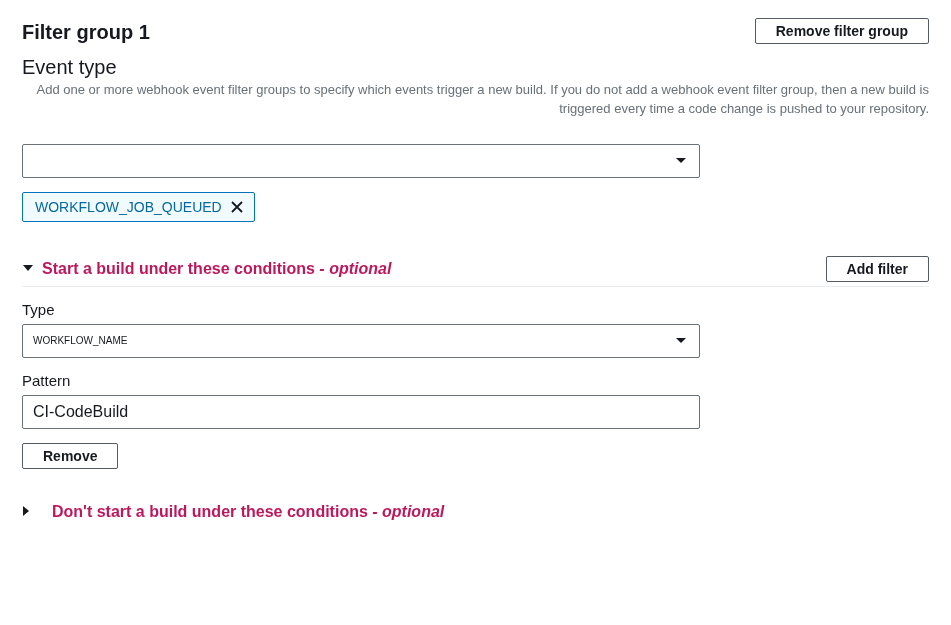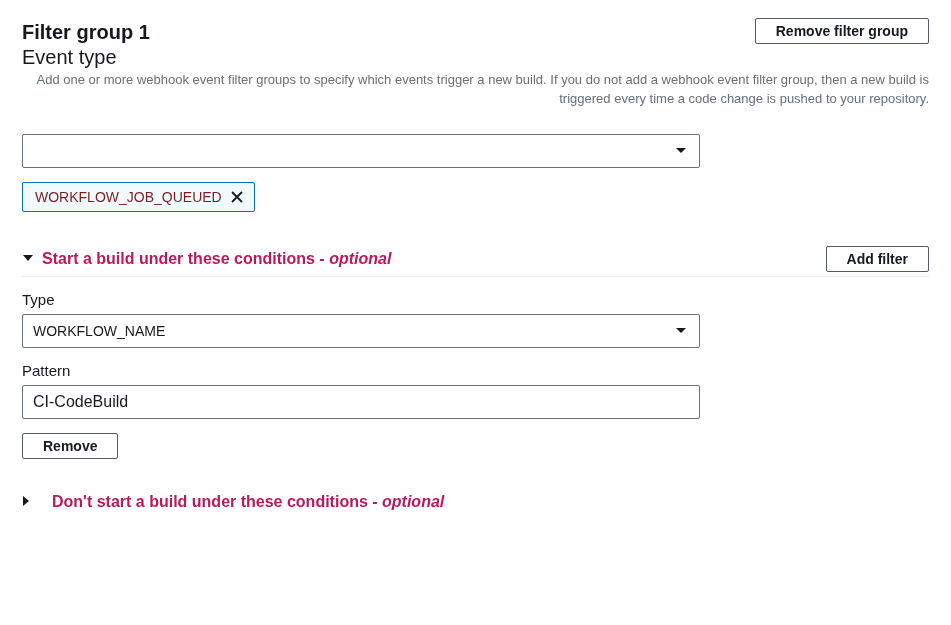--- a/index.html
+++ b/index.html
@@ -8,20 +8,21 @@
     padding: 18px 22px;
     font-family: "Amazon Ember", "Helvetica Neue", Arial, sans-serif;
     color: #16191f;
     background: #fff;
     width: 951px;
   }
   .header-row {
     display: flex;
     justify-content: space-between;
     align-items: flex-start;
+    margin-bottom: 10px;
   }
   .group-title {
     font-size: 20px;
     font-weight: 700;
     margin: 0;
     line-height: 1.4;
   }
   .btn {
     background: #fff;
     border: 1px solid #545b64;
@@ -51,37 +52,37 @@
     width: 678px;
     height: 34px;
     border: 1px solid #687078;
     border-radius: 2px;
     background: #fff;
     position: relative;
     display: flex;
     align-items: center;
     padding: 0 10px;
     cursor: pointer;
-    font-size: 14px;
+    font-size: 10px;
   }
   .select .caret-icon {
     position: absolute;
     right: 12px;
     top: 50%;
     transform: translateY(-50%);
   }
   .caret-icon svg { display: block; }
   .token-row { margin-top: 14px; }
   .token {
     display: inline-flex;
     align-items: center;
     gap: 8px;
     border: 1px solid #0073bb;
     background: #f1faff;
-    color: #7f1d1d;
+    color: #0369a1;
     border-radius: 2px;
     padding: 6px 10px 6px 12px;
     font-size: 14px;
   }
   .token .close-icon {
     cursor: pointer;
     display: inline-flex;
   }
   .section-row {
     display: flex;

